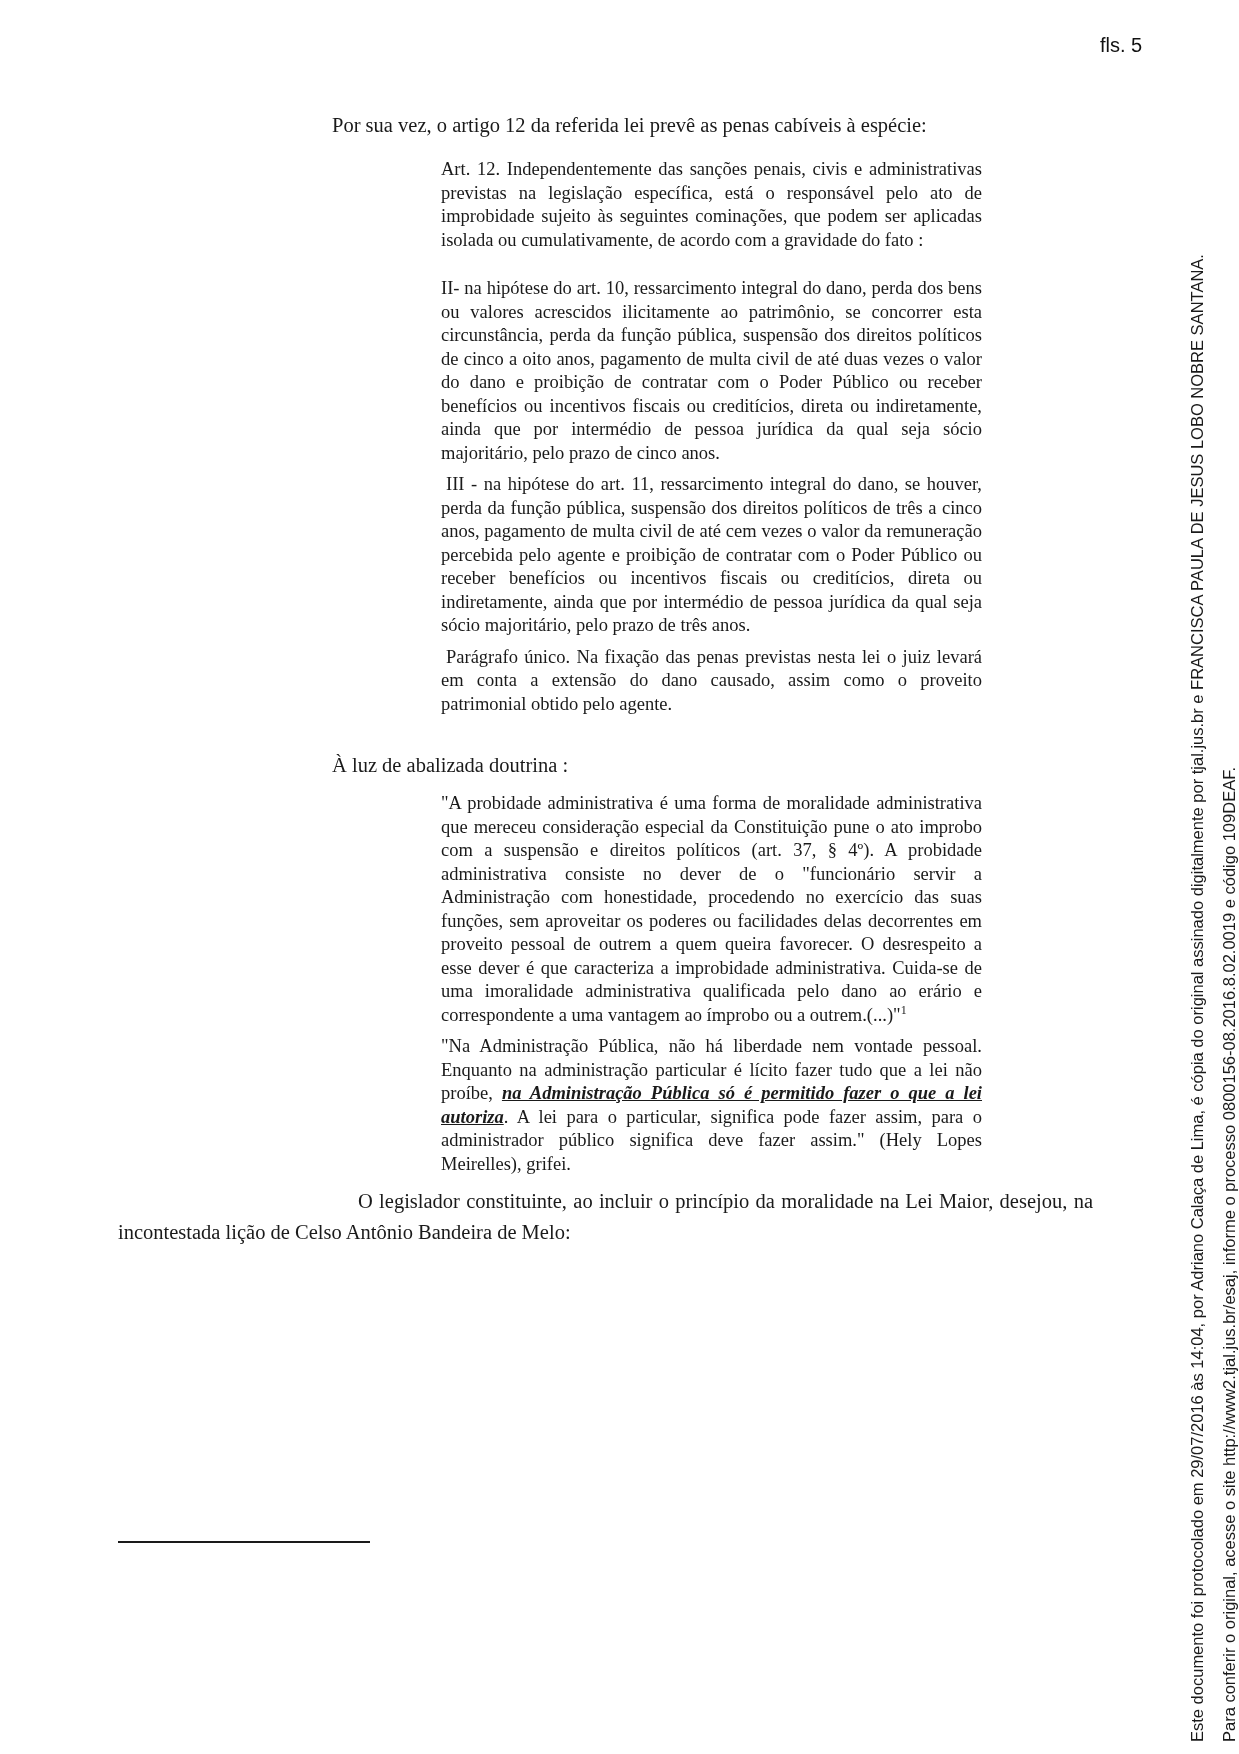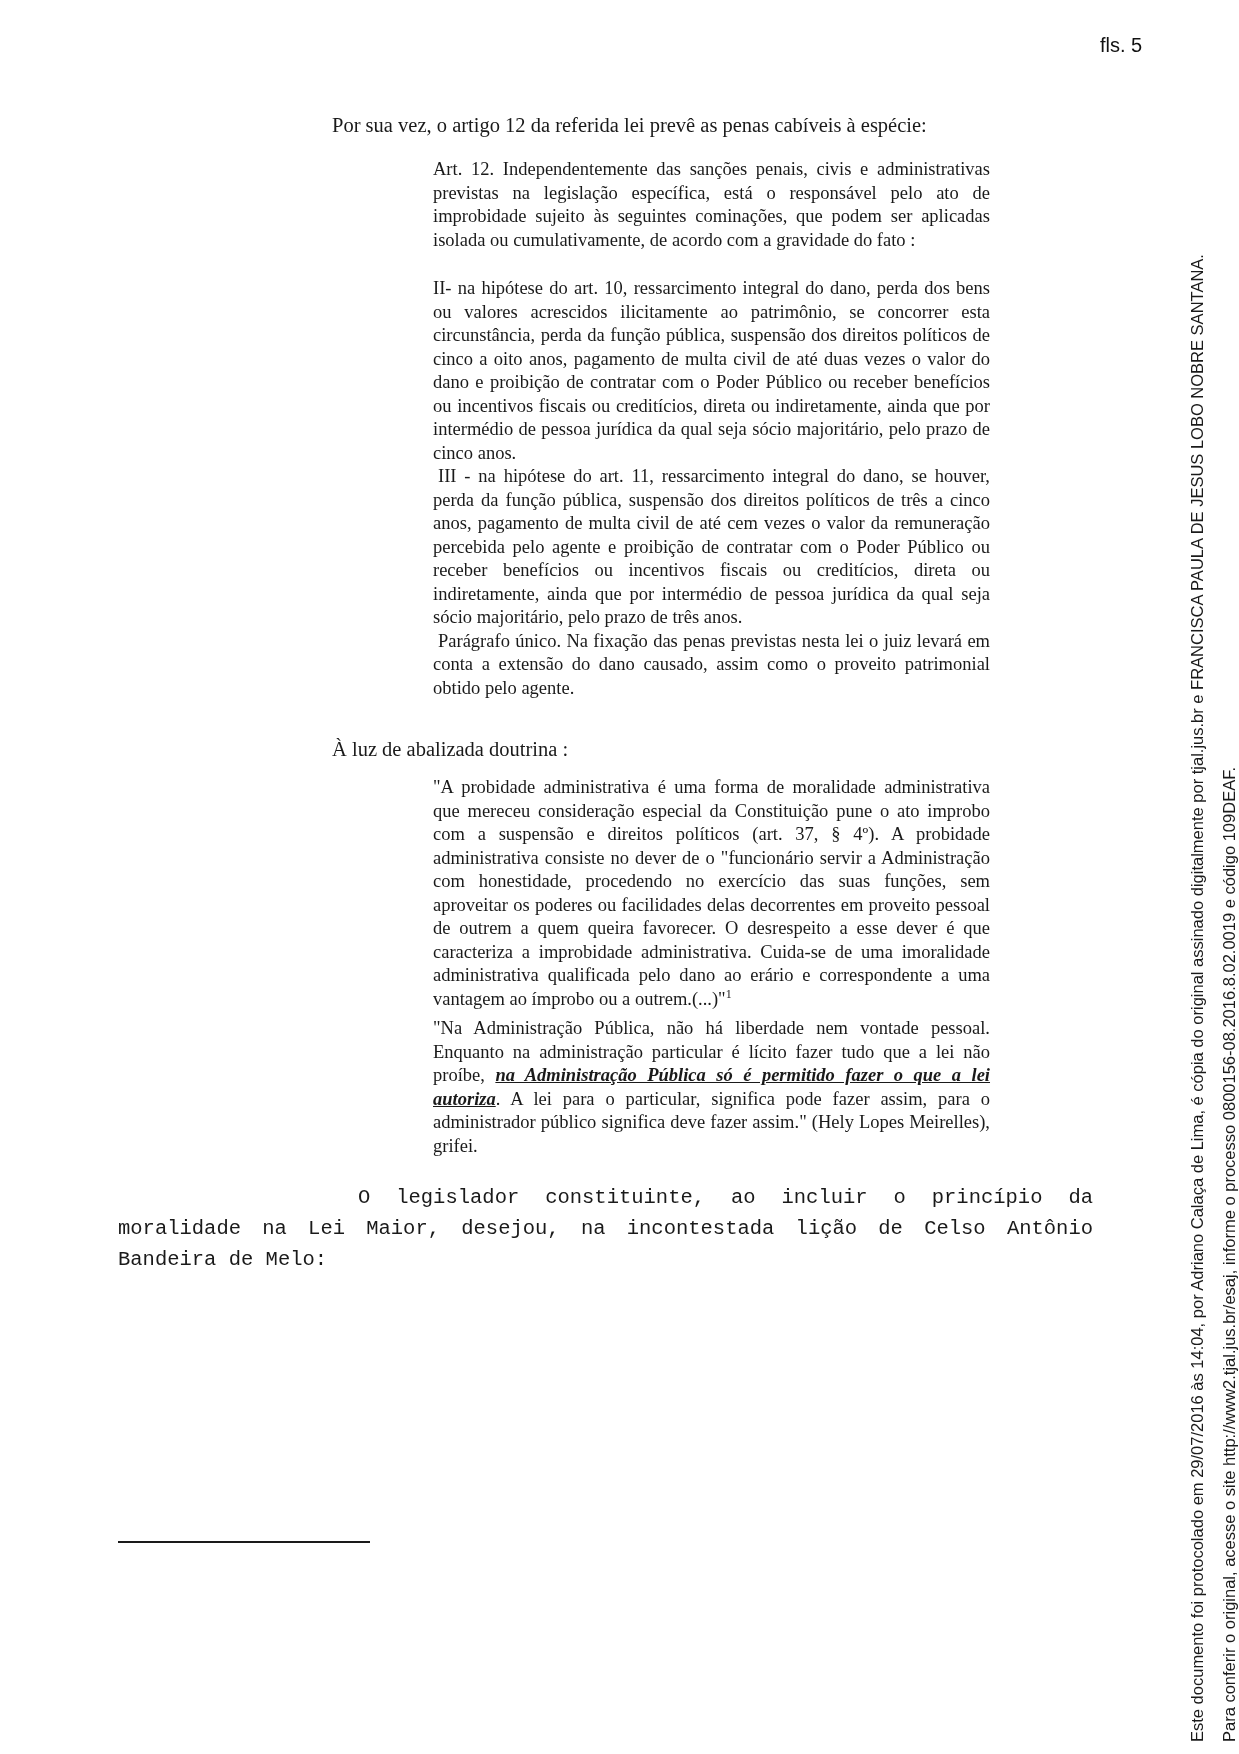--- a/index.html
+++ b/index.html
@@ -35,29 +35,29 @@
   }
   .indent1 { text-indent: 214px; }
   .indent2 { text-indent: 240px; }
   .quote {
     margin-left: 315px;
     width: 557px;
     font-size: 18.5px;
     line-height: 23.5px;
     text-align: justify;
   }
-  .quote p { margin: 0; }
+  .quote p { margin: 8px; }
   .quote p.subindent { text-indent: 5px; }
   .mt-q1 { margin-top: 17px; }
   .mt-q2 { margin-top: 25px; }
   .mt-h2 { margin-top: 34px; }
   .mt-q3 { margin-top: 11px; }
   .mt-p3 { margin-top: 43px; }
   .mt-q4 { margin-top: 6px; }
-  .mt-p4 { margin-top: 24px; font-family: Liberation Mono, monospace; }
+  .mt-p4 { margin-top: 10px; }
   .mt-q5 { margin-top: 26px; }
   .emph {
     font-weight: bold;
     font-style: italic;
     text-decoration: underline;
   }
   sup.fn-ref {
     font-size: 12px;
     line-height: 0;
   }

